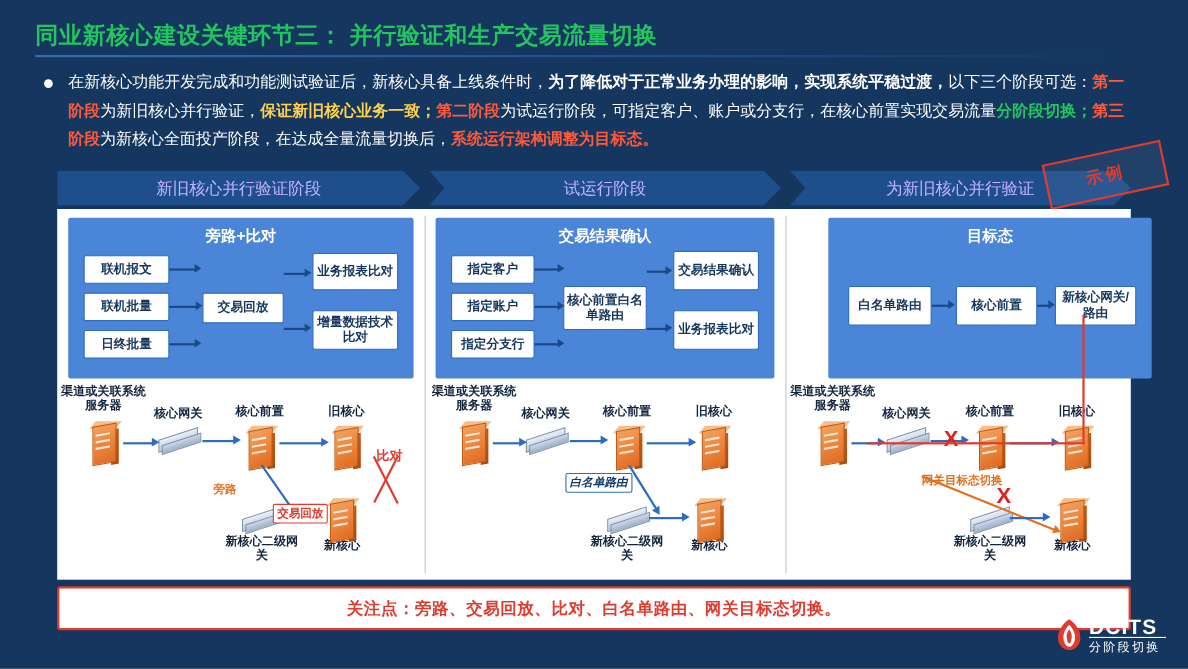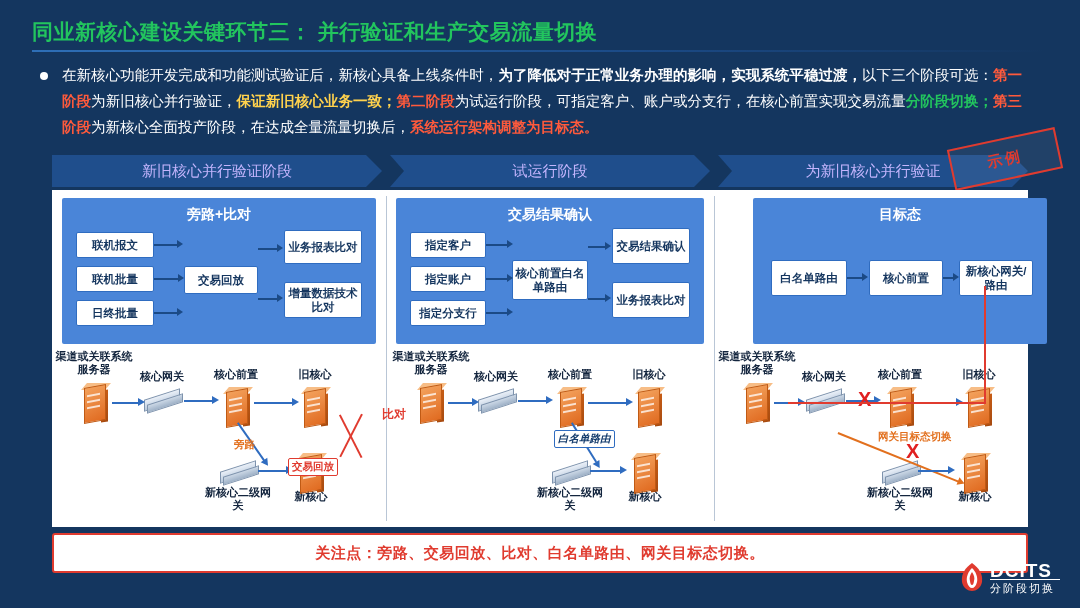--- a/index.html
+++ b/index.html
@@ -136,21 +136,21 @@
     border-left:7px solid #2f6cc0;transform-origin:0 50%;
   }
   .dline.red{background:#e03b2f;}
   .dline.org{background:#e2701e;}
   .dhead.org{border-left-color:#e2701e;}
 
   .redx{
     position:absolute;color:#e02020;font-size:20px;font-weight:bold;line-height:18px;
   }
   .tag{
-    position:absolute;font-size:10.5px;font-weight:bold;margin-left:40px;
+    position:absolute;font-size:10.5px;font-weight:bold;
   }
   .tag.red{color:#e03b2f;}
   .tag.org{color:#e2701e;}
   .tag.boxed{
     background:#ffffff;border:1px solid #e03b2f;color:#e03b2f;padding:1px 3px;border-radius:2px;
   }
   .tag.boxed.blue{border-color:#2f6cc0;color:#123a6b;}
 
   
   .redpath{position:absolute;border:2px solid #e03b2f;border-top:none;}

